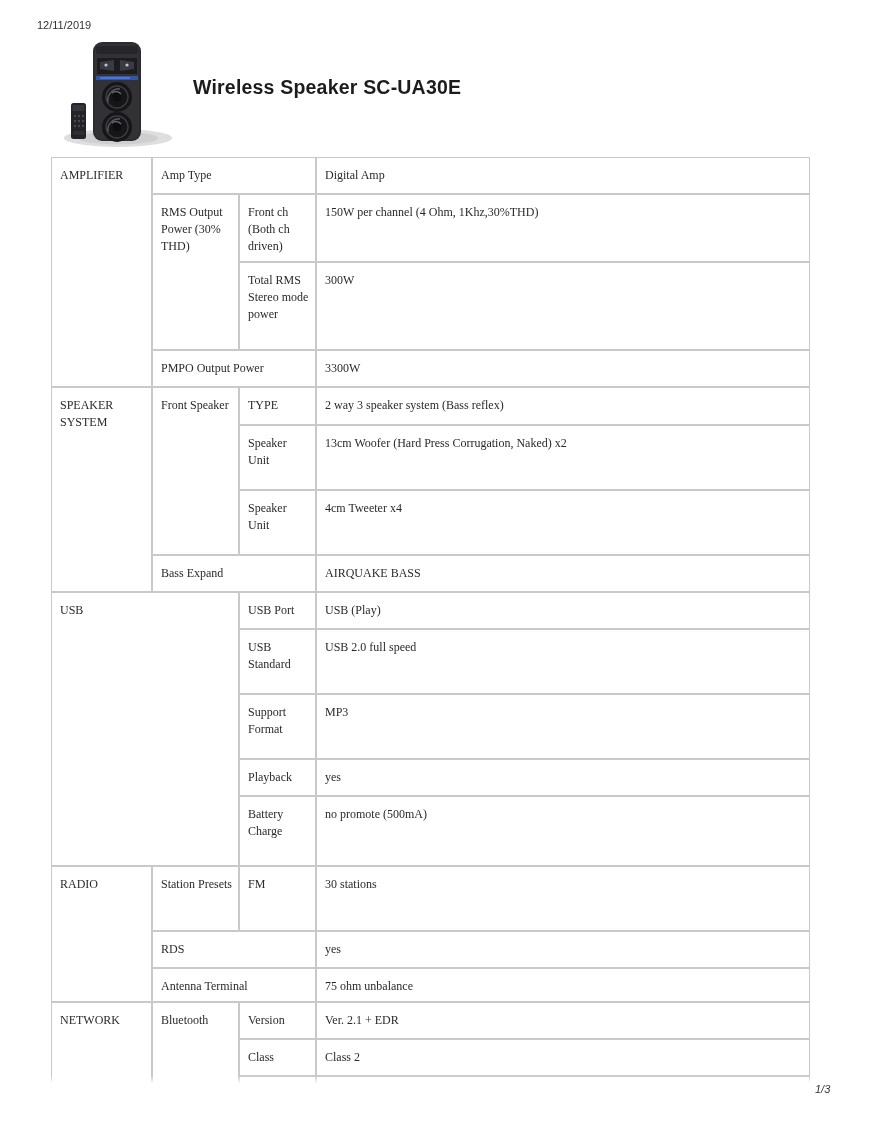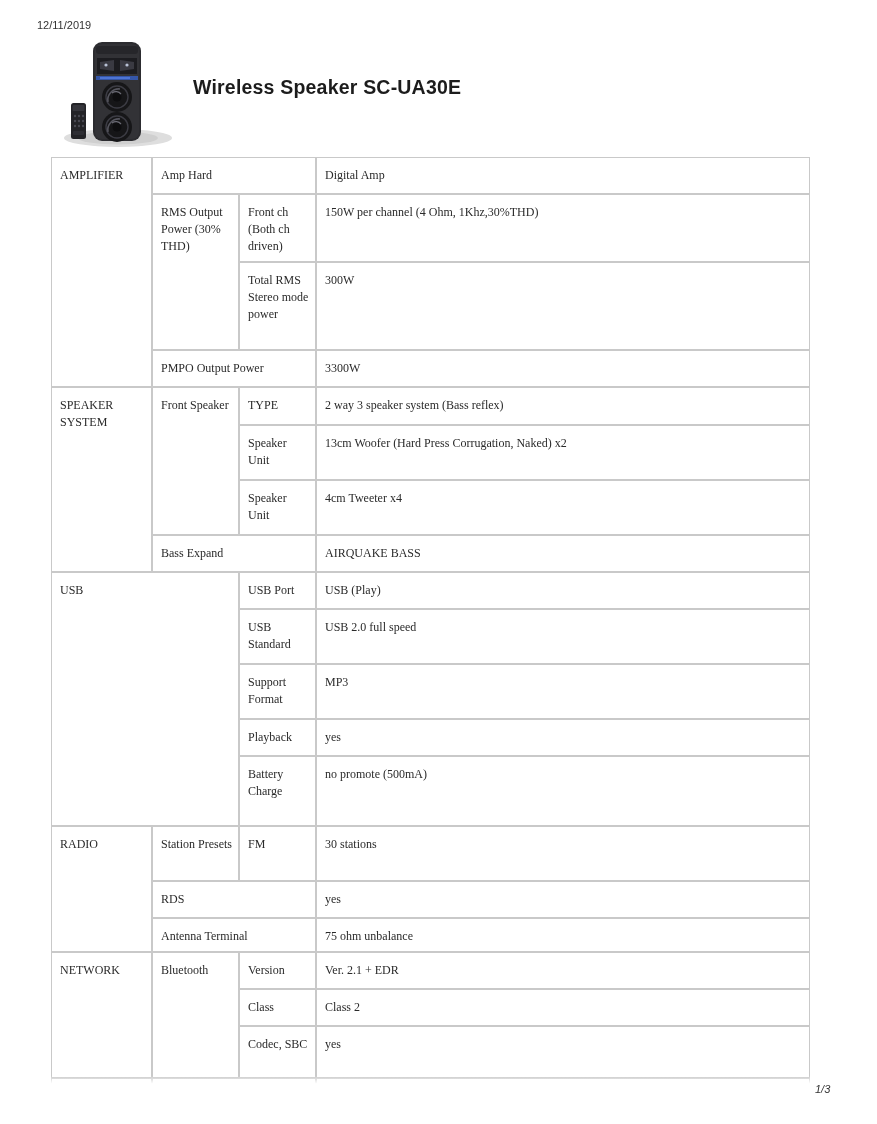--- a/index.html
+++ b/index.html
@@ -64,21 +64,21 @@
     vertical-align:top;
     padding:9px 6px 6px 8px;
     font-size:12px;
     line-height:17px;
     color:#2a2a2a;
     overflow:hidden;
     word-wrap:break-word;
   }
   td.val{padding-left:10px;}
   tr.h36{height:28px;} tr.h37{height:37px;margin-left:24px;} tr.h38{height:38px;}
-  tr.h54{height:70px;} tr.h55{height:55px;} tr.h58{height:52px;}
+  tr.h54{height:70px;} tr.h55{height:65px;} tr.h58{height:52px;}
   tr.h71{height:58px;} tr.h88{height:88px;margin-left:8px;} tr.h45{height:45px;}
   .table-fade{
     position:absolute;left:0;bottom:0;width:100%;height:9px;
     background:linear-gradient(to bottom, rgba(255,255,255,0), #ffffff 85%);
     pointer-events:none;
   }
 </style>
 </head>
 <body>
 
@@ -146,21 +146,21 @@
   <colgroup>
     <col style="width:101px">
         <col style="width:87px">
         <col style="width:77px">
         <col style="width:494px">
   </colgroup>
   <tbody>
 
     <tr class="h37">
       <td rowspan="4">AMPLIFIER</td>
-      <td colspan="2">Amp Hard</td>
+      <td colspan="2">Amp Type</td>
       <td class="val">Digital Amp</td>
     </tr>
     <tr class="h71">
       <td rowspan="2">RMS Output Power (30% THD)</td>
       <td>Front ch (Both ch driven)</td>
       <td class="val">150W per channel (4 Ohm, 1Khz,30%THD)</td>
     </tr>
     <tr class="h88">
       <td>Total RMS Stereo mode power</td>
       <td class="val">300W</td>

